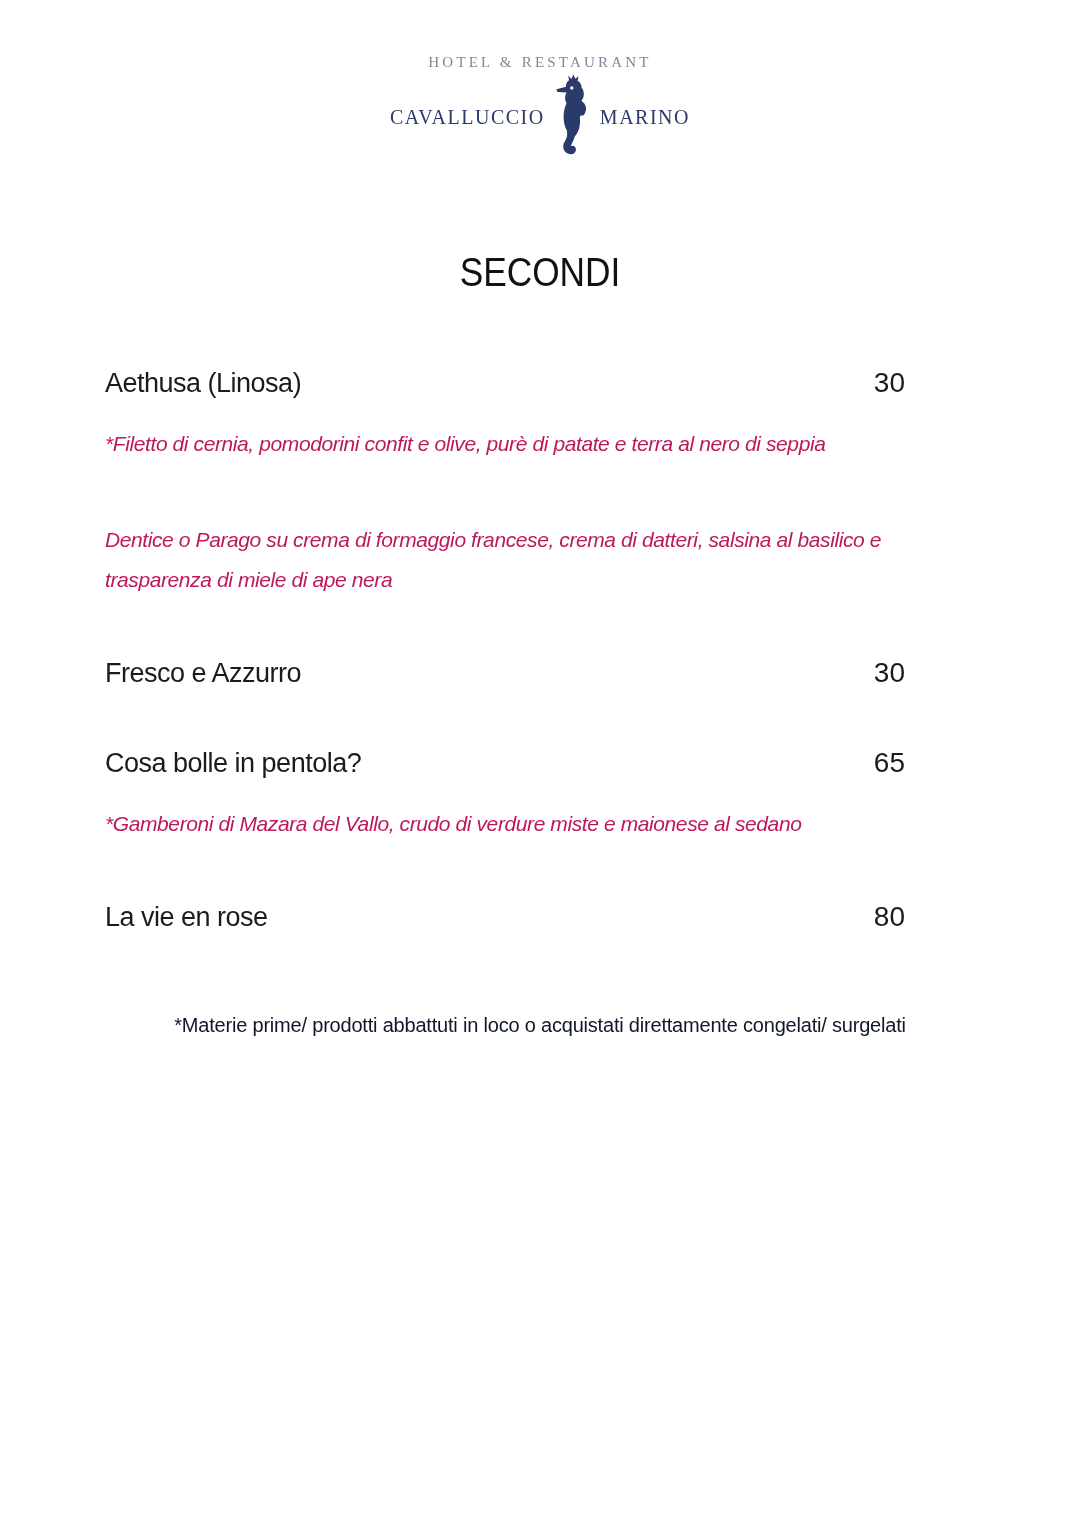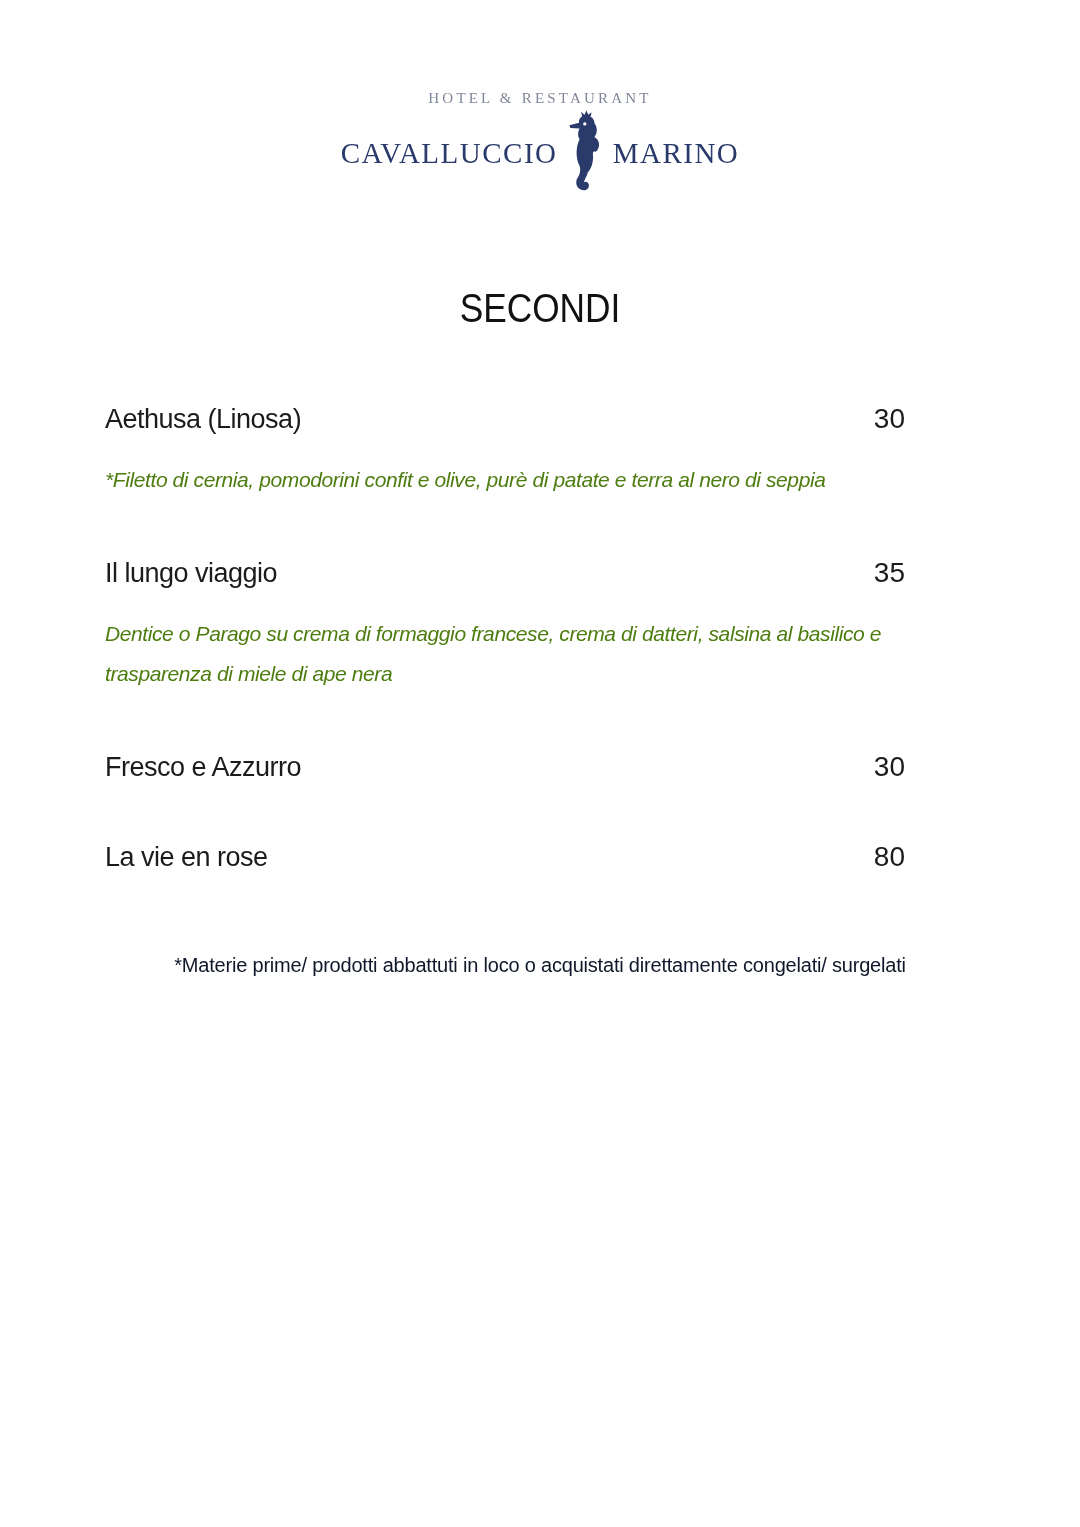--- a/index.html
+++ b/index.html
@@ -14,36 +14,36 @@
     width: 1080px;
     height: 1527px;
     margin: 0 auto;
     background: #ffffff;
     font-family: "Liberation Sans", sans-serif;
     color: var(--text);
     overflow: hidden;
   }
 
   
-  .logo { padding-top: 90px; text-align: center; }
+  .logo { padding-top: 54px; text-align: center; }
   .logo-sub {
     font-family: "Liberation Serif", serif;
     font-size: 15px;
     letter-spacing: 3.2px;
     color: var(--subtitle-gray);
   }
   .logo-row {
     margin-top: 2px;
     display: flex;
     justify-content: center;
     align-items: center;
     gap: 10px;
     height: 88px;
     font-family: "Liberation Serif", serif;
-    font-size: 29px;
+    font-size: 20px;
     letter-spacing: 1.5px;
     color: var(--navy);
   }
   .seahorse { display: inline-flex; align-items: center; }
   .seahorse svg { height: 86px; width: auto; display: block; }
 
   
   .section-title {
     margin-top: 88px;
     text-align: center;
@@ -69,21 +69,21 @@
     line-height: 34px;
   }
   .item-name { white-space: nowrap; }
   .item-price { padding-right: 70px; font-size: 28px; letter-spacing: 0; margin-left: 29px; }
   .item-desc {
     margin-top: 24px;
     font-size: 21px;
     font-style: italic;
     letter-spacing: -0.4px;
     line-height: 40px;
-    color: #4d7c0f;
+    color: #be185d;
   }
 
   
   .footer-note {
     margin-top: 80px;
     text-align: center;
     font-size: 20px;
     letter-spacing: -0.2px;
     color: #0f172a;
   }
@@ -134,34 +134,37 @@
 
     <section class="menu-item">
       <div class="item-row">
         <span class="item-name">Aethusa (Linosa)</span>
         <span class="item-price">30</span>
       </div>
       <div class="item-desc">*Filetto di cernia, pomodorini confit e olive, purè di patate e terra al nero di seppia</div>
     </section>
 
     <section class="menu-item">
-      <div class="item-row">
-        <span class="item-name">Il lungo viaggio</span>
-        <span class="item-price">35</span>
-      </div>
       <div class="item-desc">Dentice o Parago su crema di formaggio francese, crema di datteri, salsina al basilico e trasparenza di miele di ape nera</div>
     </section>
 
     <section class="menu-item">
       <div class="item-row">
         <span class="item-name">Fresco e Azzurro</span>
         <span class="item-price">30</span>
       </div>
     </section>
 
+    <section class="menu-item">
+      <div class="item-row">
+        <span class="item-name">Cosa bolle in pentola?</span>
+        <span class="item-price">65</span>
+      </div>
+      <div class="item-desc">*Gamberoni di Mazara del Vallo, crudo di verdure miste e maionese al sedano</div>
+    </section>
 
     <section class="menu-item">
       <div class="item-row">
         <span class="item-name">La vie en rose</span>
         <span class="item-price">80</span>
       </div>
     </section>
 
   </main>
 

